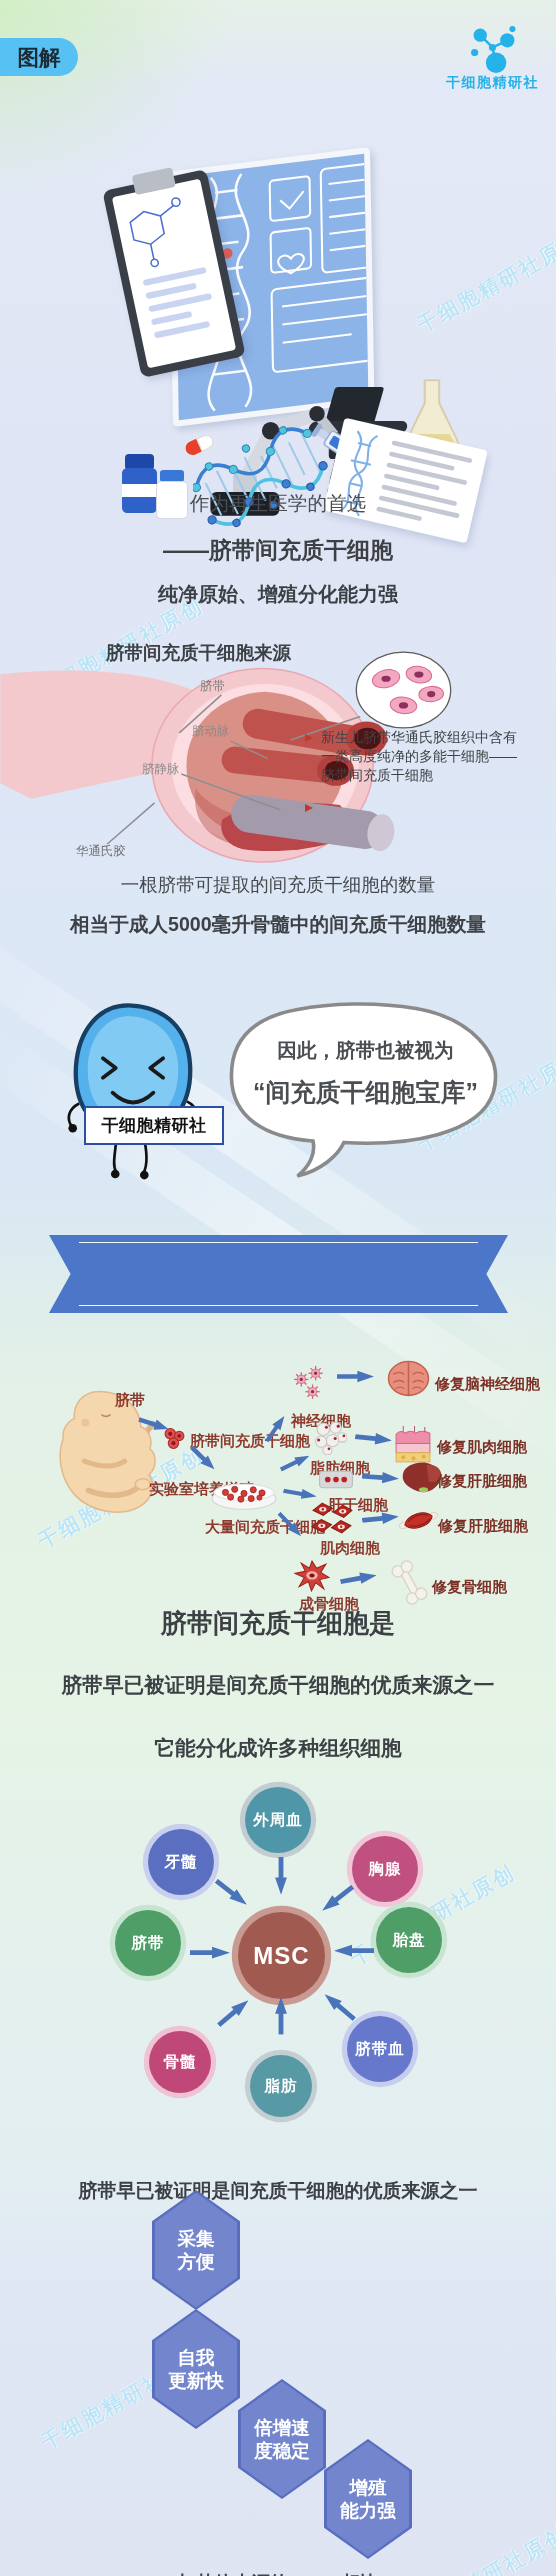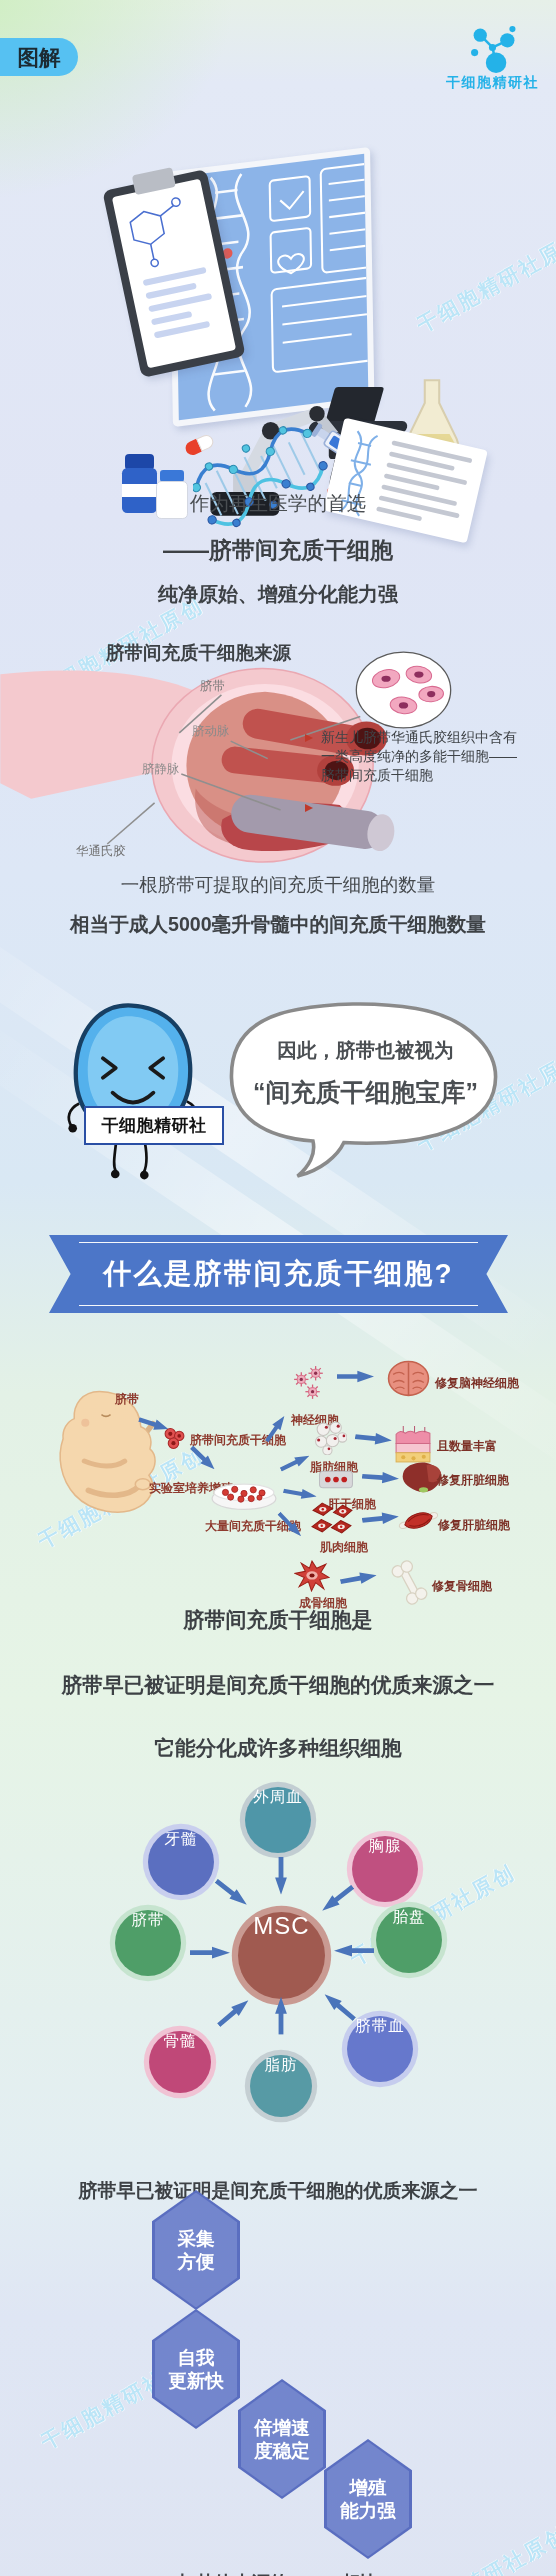--- a/index.html
+++ b/index.html
@@ -12,31 +12,31 @@
         #e3f1e6 33.9%, #e6f4e6 41.4%, #e3eef2 52.7%, #dfe6f4 56.4%, #dee4f2 63.9%,
         #e0e9f2 71.5%, #e4f1e6 74%, #e4f3e8 81.5%, #e6f4ea 87.8%, #e2f0ec 95.3%, #ddeef0 100%);}
   .abs{position:absolute;}
   .ctr{position:absolute;left:0;width:556px;text-align:center;margin:0;}
   .wm{position:absolute;white-space:nowrap;font-size:20.6px;font-weight:700;letter-spacing:2.6px;
       color:rgba(120,204,240,.5);text-shadow:0.5px 0.5px 0 #fff,-0.5px -0.5px 0 rgba(255,255,255,.8);
       transform:rotate(-29deg);}
   .streak{position:absolute;width:773px;height:46px;transform:rotate(34deg);
       background:linear-gradient(90deg,transparent,rgba(255,255,255,.45),transparent);}
   .lbl{position:absolute;font-size:12.4px;color:#8a8a8a;white-space:nowrap;}
-  .flowlbl{position:absolute;font-size:12px;font-weight:700;color:#8e3a2e;white-space:nowrap;}
+  .flowlbl{position:absolute;font-size:15px;font-weight:700;color:#8e3a2e;white-space:nowrap;}
   .arr{position:absolute;background:#4a74ba;
       clip-path:polygon(0 32%,55% 32%,55% 6%,100% 50%,55% 94%,55% 68%,0 68%);}
   .ribbon{position:absolute;background:#4c76c8;
       clip-path:polygon(0 0,100% 0,calc(100% - 21.6px) 50%,100% 100%,0 100%,21.6px 50%);
       display:flex;align-items:center;justify-content:center;}
   .ribbon .inner{position:absolute;left:30px;right:30px;top:6.7px;bottom:6.7px;
       border-top:1.5px solid rgba(255,255,255,.95);border-bottom:1.5px solid rgba(255,255,255,.95);}
   .ribbon span{position:relative;color:#fff;font-weight:900;letter-spacing:2.1px;}
-  .circle{position:absolute;border-radius:50%;display:flex;align-items:flex-start;justify-content:center;
-      color:#fff;font-weight:400;font-size:15.5px;letter-spacing:1px;}
+  .circle{position:absolute;border-radius:50%;display:flex;align-items:center;justify-content:center;
+      color:#fff;font-weight:700;font-size:15.5px;letter-spacing:1px;}
   .hex{position:absolute;width:88px;height:120px;background:#5a6ec0;
       clip-path:polygon(50% 0%,100% 26%,100% 74%,50% 100%,0 74%,0 26%);}
   .hex .in{position:absolute;inset:2.6px;background:#7386cd;
       clip-path:polygon(50% 0%,100% 26%,100% 74%,50% 100%,0 74%,0 26%);
       display:flex;align-items:center;justify-content:center;text-align:center;
       color:#fff;font-size:18.5px;font-weight:700;white-space:pre-line;line-height:1.25;}
   .bulletTri{position:absolute;width:0;height:0;border-left:8.2px solid #c0392b;
       border-top:4.6px solid transparent;border-bottom:4.6px solid transparent;}
   .btxt{position:absolute;width:205px;font-size:14px;line-height:1.34;color:#3f4347;margin:0;}
 </style>
@@ -327,21 +327,20 @@
 
   <svg class="abs" style="left:215px;top:993px;" width="299" height="195" viewBox="0 0 580 378">
     <path d="M160 32 C 70 48 30 95 32 165 C 34 240 95 280 190 287 C 196 312 182 338 160 355 C 205 344 238 316 250 290
              C 372 297 515 275 540 192 C 562 115 492 48 390 30 C 308 16 222 20 160 32 Z" fill="#ffffff" stroke="#8a8a8a" stroke-width="7"></path>
   </svg>
   <div class="abs" style="left:242px;top:1037px;width:247px;text-align:center;font-size:19.6px;font-weight:700;color:#4a4e52;">因此，脐带也被视为</div>
   <div class="abs" style="left:242px;top:1076px;width:247px;text-align:center;font-size:25px;font-weight:700;color:#4a4e52;">“间充质干细胞宝库”</div>
 
   <div class="ribbon" style="left:49px;top:1235px;width:459px;height:78px;">
     <div class="inner"></div>
-    <span style="font-size:28px;">什么是脐带间充质干细胞?</span>
   </div>
 
   <svg class="abs" style="left:53px;top:1385px;" width="106px" height="142" viewBox="0 0 210 280">
     <line x1="140" y1="150" x2="198" y2="76" stroke="#d9b286" stroke-width="11" stroke-linecap="round"></line>
     <path d="M92 12 C 58 12 40 38 42 66 C 28 72 18 88 20 106 C 8 140 14 186 44 218 C 74 250 136 262 172 240
              C 198 224 204 196 190 178 C 206 162 206 138 192 126 C 198 106 190 88 174 82 C 172 44 140 12 92 12 Z" fill="#f5d7ad" stroke="#e3b88a" stroke-width="3"></path>
     <circle cx="64" cy="74" r="8" fill="#eec29a"></circle>
     <path d="M96 58 Q 105 65 114 58" stroke="#b88c5c" stroke-width="3" fill="none"></path>
     <path d="M62 150 C 92 163 122 163 142 150" stroke="#e3b88a" stroke-width="10" stroke-linecap="round" fill="none"></path>
     <path d="M70 208 C 110 224 150 220 170 200" stroke="#e3b88a" stroke-width="11" stroke-linecap="round" fill="none"></path>
@@ -462,21 +461,21 @@
         <circle cx="20" cy="67" r="4"></circle>
         <circle cx="40" cy="69" r="4"></circle>
         <circle cx="60" cy="66" r="4"></circle>
       </g>
     <g stroke="#b85872" stroke-width="2">
         <line x1="20" y1="18" x2="20" y2="6"></line>
         <line x1="42" y1="18" x2="42" y2="6"></line>
         <line x1="62" y1="18" x2="62" y2="8"></line>
       </g>
   </svg>
-  <div class="flowlbl" style="left:437px;top:1438px;color:#7c3026;">且数量丰富</div>
+  <div class="flowlbl" style="left:437px;top:1438px;color:#7c3026;">修复肌肉细胞</div>
 
   <svg class="abs" style="left:318px;top:1467px;" width="36" height="25" viewBox="0 0 70 48">
     <rect x="3" y="8" width="64" height="32" rx="7" fill="#d8d8da" stroke="#bcbcc0" stroke-width="2"></rect>
     <g fill="#c01f1f">
         <circle cx="19" cy="24" r="5.5"></circle>
         <circle cx="35" cy="24" r="5.5"></circle>
         <circle cx="51" cy="24" r="5.5"></circle>
       </g>
   </svg>
   <div class="flowlbl" style="left:328px;top:1496px;">肝干细胞</div>
@@ -531,21 +530,21 @@
     <g transform="rotate(-28 40 46)">
       <rect x="33" y="18" width="14" height="56" rx="7" fill="#f4f2ec" stroke="#d8d2c2" stroke-width="2.5"></rect>
       <circle cx="30" cy="16" r="11" fill="#f4f2ec" stroke="#d8d2c2" stroke-width="2.5"></circle>
       <circle cx="50" cy="16" r="11" fill="#f4f2ec" stroke="#d8d2c2" stroke-width="2.5"></circle>
       <circle cx="30" cy="76" r="11" fill="#f4f2ec" stroke="#d8d2c2" stroke-width="2.5"></circle>
       <circle cx="50" cy="76" r="11" fill="#f4f2ec" stroke="#d8d2c2" stroke-width="2.5"></circle>
     </g>
   </svg>
   <div class="flowlbl" style="left:432px;top:1578px;color:#7c3026;">修复骨细胞</div>
 
-  <p class="ctr" style="top:1606px;font-size:21px;font-weight:700;color:#3d4145;">脐带间充质干细胞是</p>
+  <p class="ctr" style="top:1606px;font-size:26px;font-weight:700;color:#3d4145;">脐带间充质干细胞是</p>
   <p class="ctr" style="top:1671px;font-size:20.6px;font-weight:700;color:#3d4145;">脐带早已被证明是间充质干细胞的优质来源之一</p>
   <p class="ctr" style="top:1734px;font-size:20.6px;font-weight:700;color:#3d4145;">它能分化成许多种组织细胞</p>
 
   <div class="circle" style="left:245px;top:1787px;width:66px;height:66px;background:#4f96a8;box-shadow:0 0 0 5.2px #c2cdd2;">
       <span>外周血</span>
     </div>
   <div class="circle" style="left:148px;top:1829px;width:66px;height:66px;background:#5b6fc0;box-shadow:0 0 0 5.2px #c9cfee;">
       <span>牙髓</span>
     </div>
   <div class="circle" style="left:352px;top:1836px;width:66px;height:66px;background:#c05080;box-shadow:0 0 0 5.2px #f0c6d8;">

